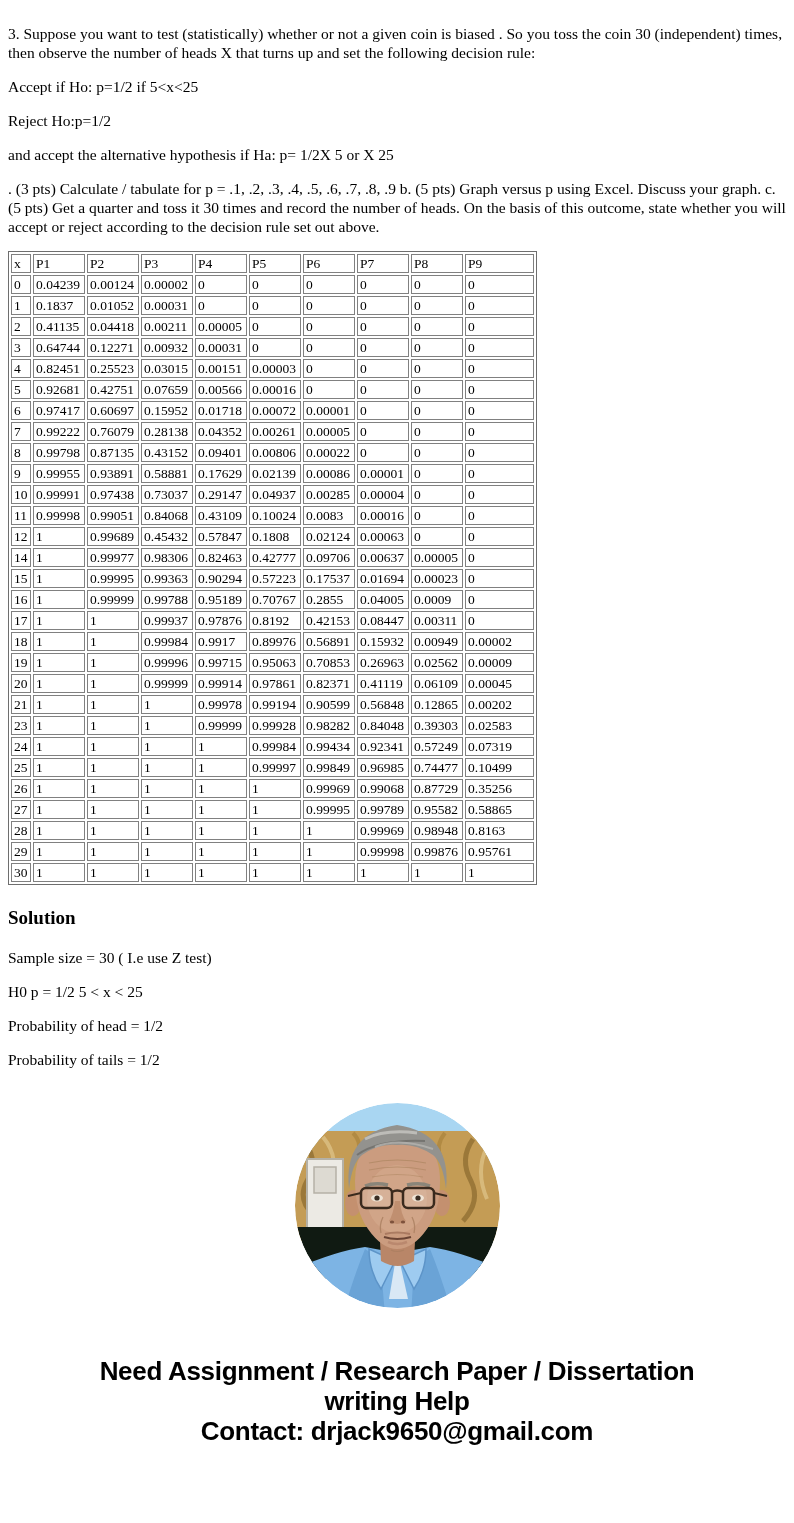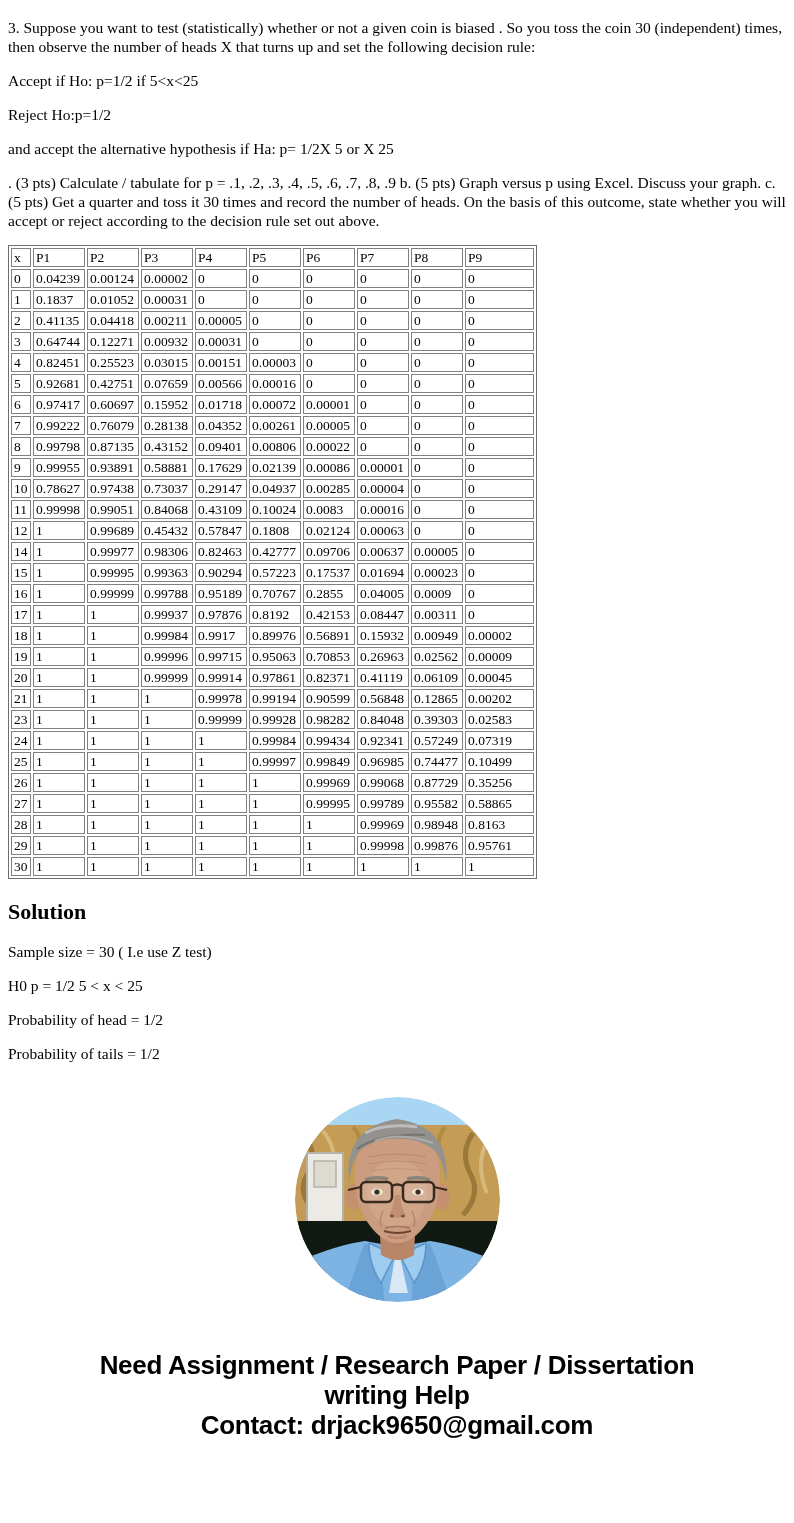--- a/index.html
+++ b/index.html
@@ -6,21 +6,21 @@
     margin: 0;
     padding: 0;
     background: #ffffff;
     color: #000000;
   }
   body {
     width: 794px;
     font-family: "Liberation Serif", serif;
   }
   .page {
-    padding: 18px 8px 0 8px;
+    padding: 24px 8px 0 8px;
     width: 778px;
   }
   p.para {
     margin: 0 0 15px 0;
     font-size: 15.5px;
     line-height: 19px;
     font-family: "Liberation Serif", serif;
   }
   table.ptable {
     border-collapse: separate;
@@ -42,21 +42,21 @@
     padding: 0 2px;
     height: 17px;
     overflow: hidden;
     white-space: nowrap;
   }
   col.cx  { width: 20px; }
   col.cp  { width: 52px; }
   col.cp9 { width: auto; }
   h2.solution-heading {
     margin: 23px 0 20px 0;
-    font-size: 22px;
+    font-size: 19px;
     line-height: 20px;
     font-weight: bold;
     font-family: "Liberation Serif", serif;
   }
   .portrait-wrap {
     width: 205px;
     height: 205px;
     margin: 34px auto 0 auto;
     border-radius: 50%;
     overflow: hidden;
@@ -227,21 +227,21 @@
           <td>0.58881</td>
           <td>0.17629</td>
           <td>0.02139</td>
           <td>0.00086</td>
           <td>0.00001</td>
           <td>0</td>
           <td>0</td>
         </tr>
         <tr>
           <td>10</td>
-          <td>0.78627</td>
+          <td>0.99991</td>
           <td>0.97438</td>
           <td>0.73037</td>
           <td>0.29147</td>
           <td>0.04937</td>
           <td>0.00285</td>
           <td>0.00004</td>
           <td>0</td>
           <td>0</td>
         </tr>
         <tr>

